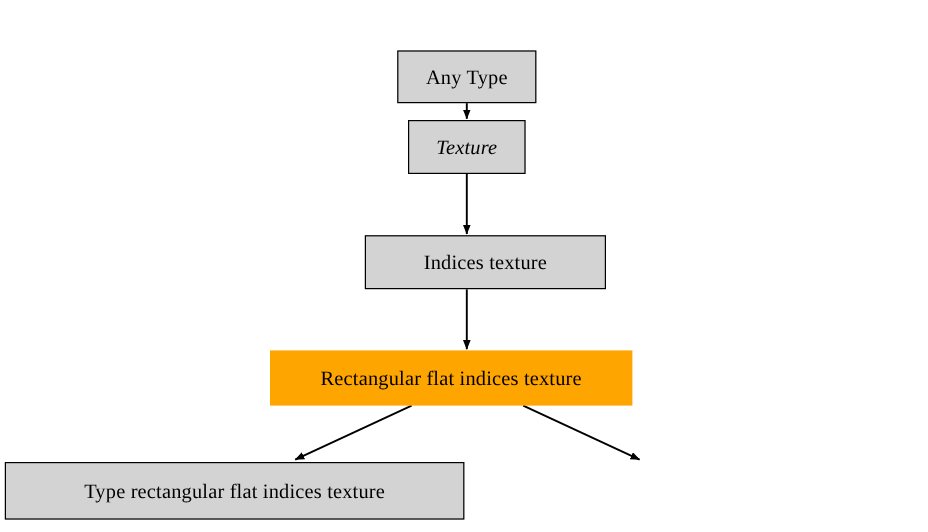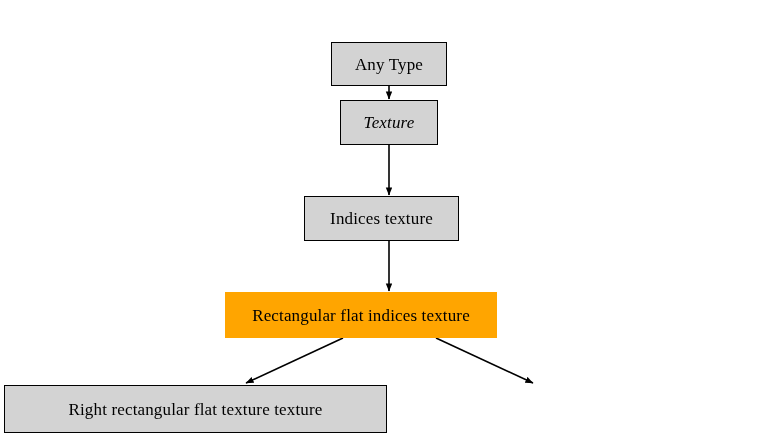--- a/index.html
+++ b/index.html
@@ -46,22 +46,22 @@
     background: #d3d3d3;
     border: 1.6px solid #000000;
   }
   .node-highlight {
     background: #ffa500;
     border: none;
   }
   
   #node-any-type          { left: 331px; top: 6px;   width: 116px; height: 44px; margin-top: 36px; }
   #node-texture           { left: 340px; top: 100px; width: 98px;  height: 45px; font-style: italic; }
-  #node-indices-texture   { left: 304px; top: 196px; width: 155px; height: 45px; }
-  #node-rect-flat-indices { left: 225px; top: 292px; width: 272px; height: 46px; }
+  #node-indices-texture   { left: 304px; top: 196px; width: 201px; height: 45px; }
+  #node-rect-flat-indices { left: 225px; top: 292px; width: 302px; height: 46px; }
   #node-right-rect        { left: 4px;   top: 385px; width: 383px; height: 48px; }
   #node-left-rect         { left: 404px; top: 385px; width: 365px; height: 48px; }
 </style>
 </head>
 <body>
 
 <div id="diagram">
 
   <svg class="edges" width="773" height="443" viewBox="0 0 773 443" xmlns="http://www.w3.org/2000/svg">
     <defs>
@@ -101,17 +101,17 @@
 
   <div class="node node-gray" id="node-indices-texture">
     <span>Indices texture</span>
   </div>
 
   <div class="node node-highlight" id="node-rect-flat-indices">
     <span>Rectangular flat indices texture</span>
   </div>
 
   <div class="node node-gray" id="node-right-rect">
-    <span>Right rectangular flat texture texture</span>
+    <span>Type rectangular flat indices texture</span>
   </div>
 
 
 </div>
 
 </body></html>

